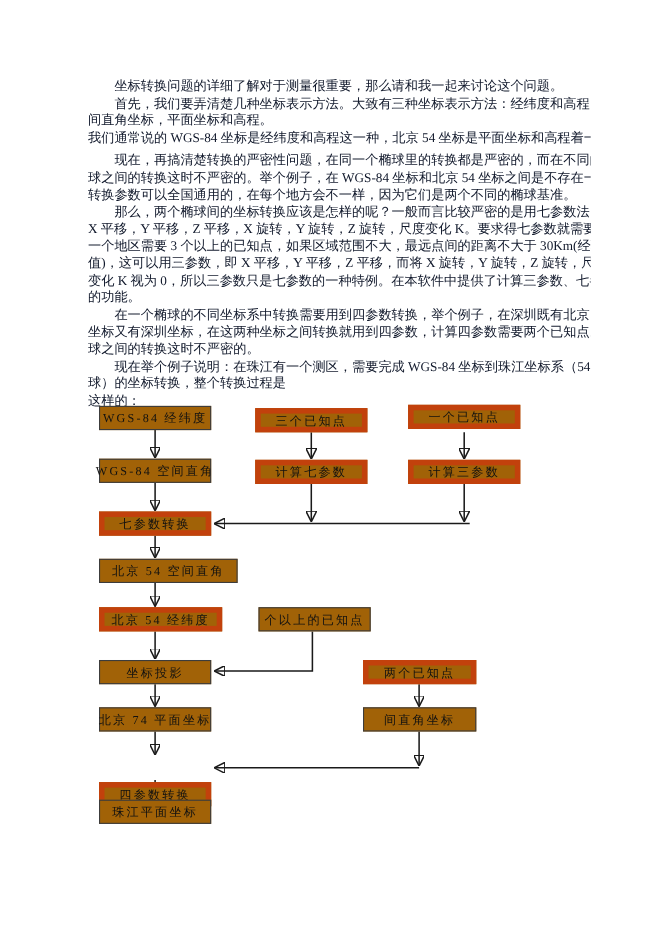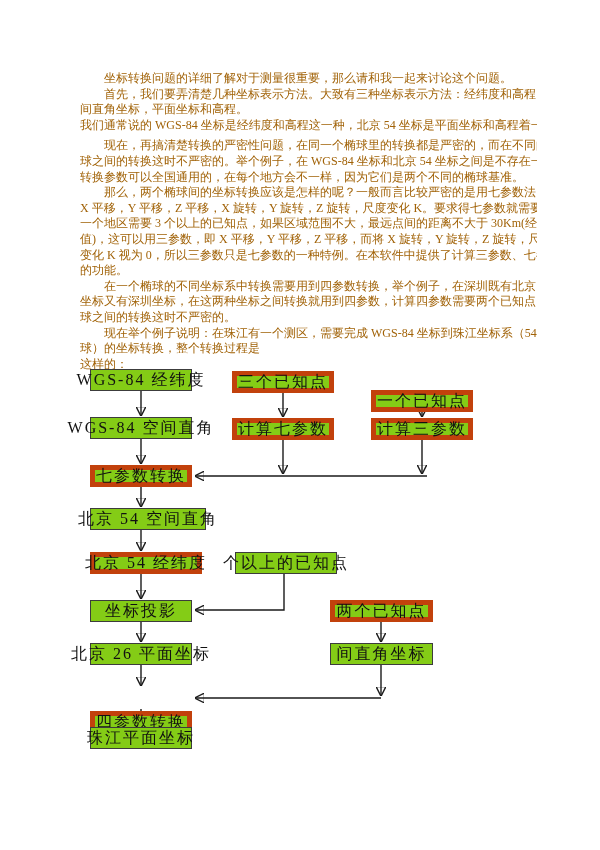--- a/index.html
+++ b/index.html
@@ -10,40 +10,40 @@
     overflow:hidden;
     font-family:"Liberation Serif","DejaVu Serif",serif;
   }
   
   .textblock{
     position:absolute;left:80px;top:71px;width:457px;
   }
   .ln{
     font-size:12px;
     line-height:15.6px;
-    color:#a16207;
+    color:#0f172a;
     white-space:nowrap;
     overflow:hidden;
   }
   .ln.just{text-align:justify;text-align-last:justify;}
   .ln.indent{text-indent:24px;}
   .ln.gap{margin-top:5px;}
   
   .connectors{
     position:absolute;left:0;top:0;width:600px;height:850px;
     pointer-events:none;
   }
   .connectors path{
     fill:none;stroke:#1a1a1a;stroke-width:1.4;
   }
   .box{
     position:absolute;height:22px;box-sizing:border-box;
-    background:#84cc16;
+    background:#a16207;
     display:flex;align-items:center;justify-content:center;
-    font-size:16px;letter-spacing:2px;white-space:nowrap;
+    font-size:11px;letter-spacing:2px;white-space:nowrap;
     color:#111111;
   }
   .bd-dark{border:1.5px solid #3c3c3c;}
   .bd-light{border:5px solid #c2410c;}
 </style>
 </head>
 <body>
 
 <div class="page">
 
@@ -90,29 +90,29 @@
     <path d="M427,476 H196" marker-end="url(#ah)"></path>
     <path d="M284,574 V610 H196" marker-end="url(#ah)"></path>
     <path d="M381,622 V641" marker-end="url(#ah)"></path>
     <path d="M381,665 V695" marker-end="url(#ah)"></path>
     <path d="M381,698 H196" marker-end="url(#ah)"></path>
   </svg>
 
   <div>
     <div class="box bd-dark" style="left:90px;top:369px;width:102px">WGS-84 经纬度</div>
     <div class="box bd-light" style="left:232px;top:371px;width:102px">三个已知点</div>
-    <div class="box bd-light" style="left:371px;top:390px;width:102px">一个已知点</div>
+    <div class="box bd-light" style="left:371px;top:368px;width:102px">一个已知点</div>
     <div class="box bd-dark" style="left:90px;top:417px;width:102px">WGS-84 空间直角</div>
     <div class="box bd-light" style="left:232px;top:418px;width:102px">计算七参数</div>
     <div class="box bd-light" style="left:371px;top:418px;width:102px">计算三参数</div>
     <div class="box bd-light" style="left:90px;top:465px;width:102px">七参数转换</div>
-    <div class="box bd-dark" style="left:90px;top:508px;width:116px">北京 54 空间直角</div>
+    <div class="box bd-dark" style="left:90px;top:508px;width:126px">北京 54 空间直角</div>
     <div class="box bd-light" style="left:90px;top:552px;width:112px">北京 54 经纬度</div>
     <div class="box bd-dark" style="left:235px;top:552px;width:102px">个以上的已知点</div>
     <div class="box bd-dark" style="left:90px;top:600px;width:102px">坐标投影</div>
     <div class="box bd-light" style="left:330px;top:600px;width:103px">两个已知点</div>
-    <div class="box bd-dark" style="left:90px;top:643px;width:102px">北京 26 平面坐标</div>
+    <div class="box bd-dark" style="left:90px;top:643px;width:102px">北京 74 平面坐标</div>
     <div class="box bd-dark" style="left:330px;top:643px;width:103px">间直角坐标</div>
     <div class="box bd-light" style="left:90px;top:711px;width:102px">四参数转换</div>
     <div class="box bd-dark" style="left:90px;top:727px;width:102px">珠江平面坐标</div>
   </div>
 
 </div>
 
 </body></html>

